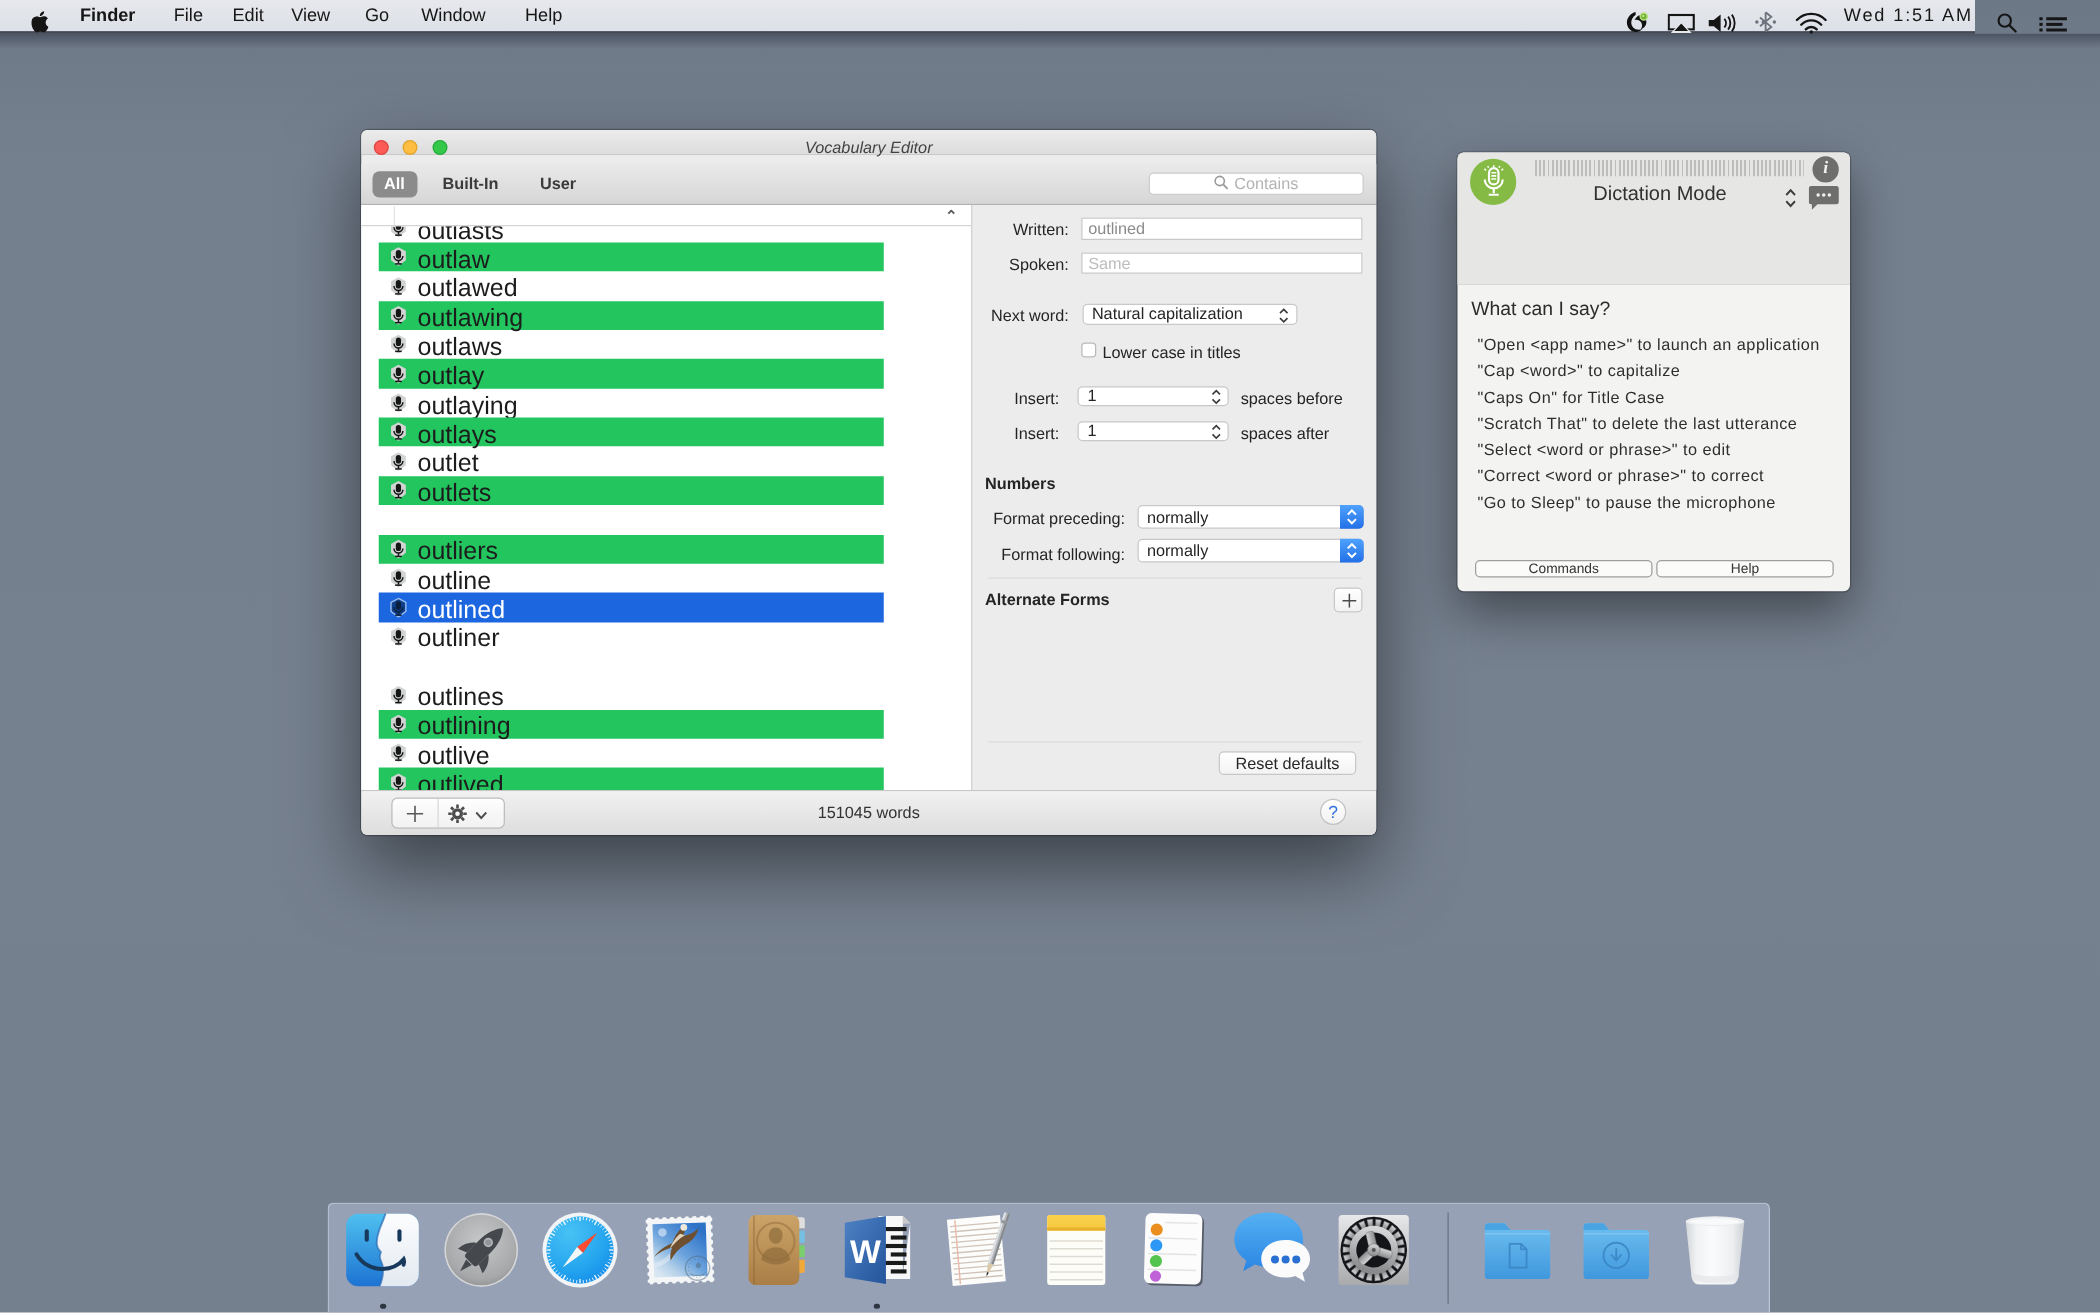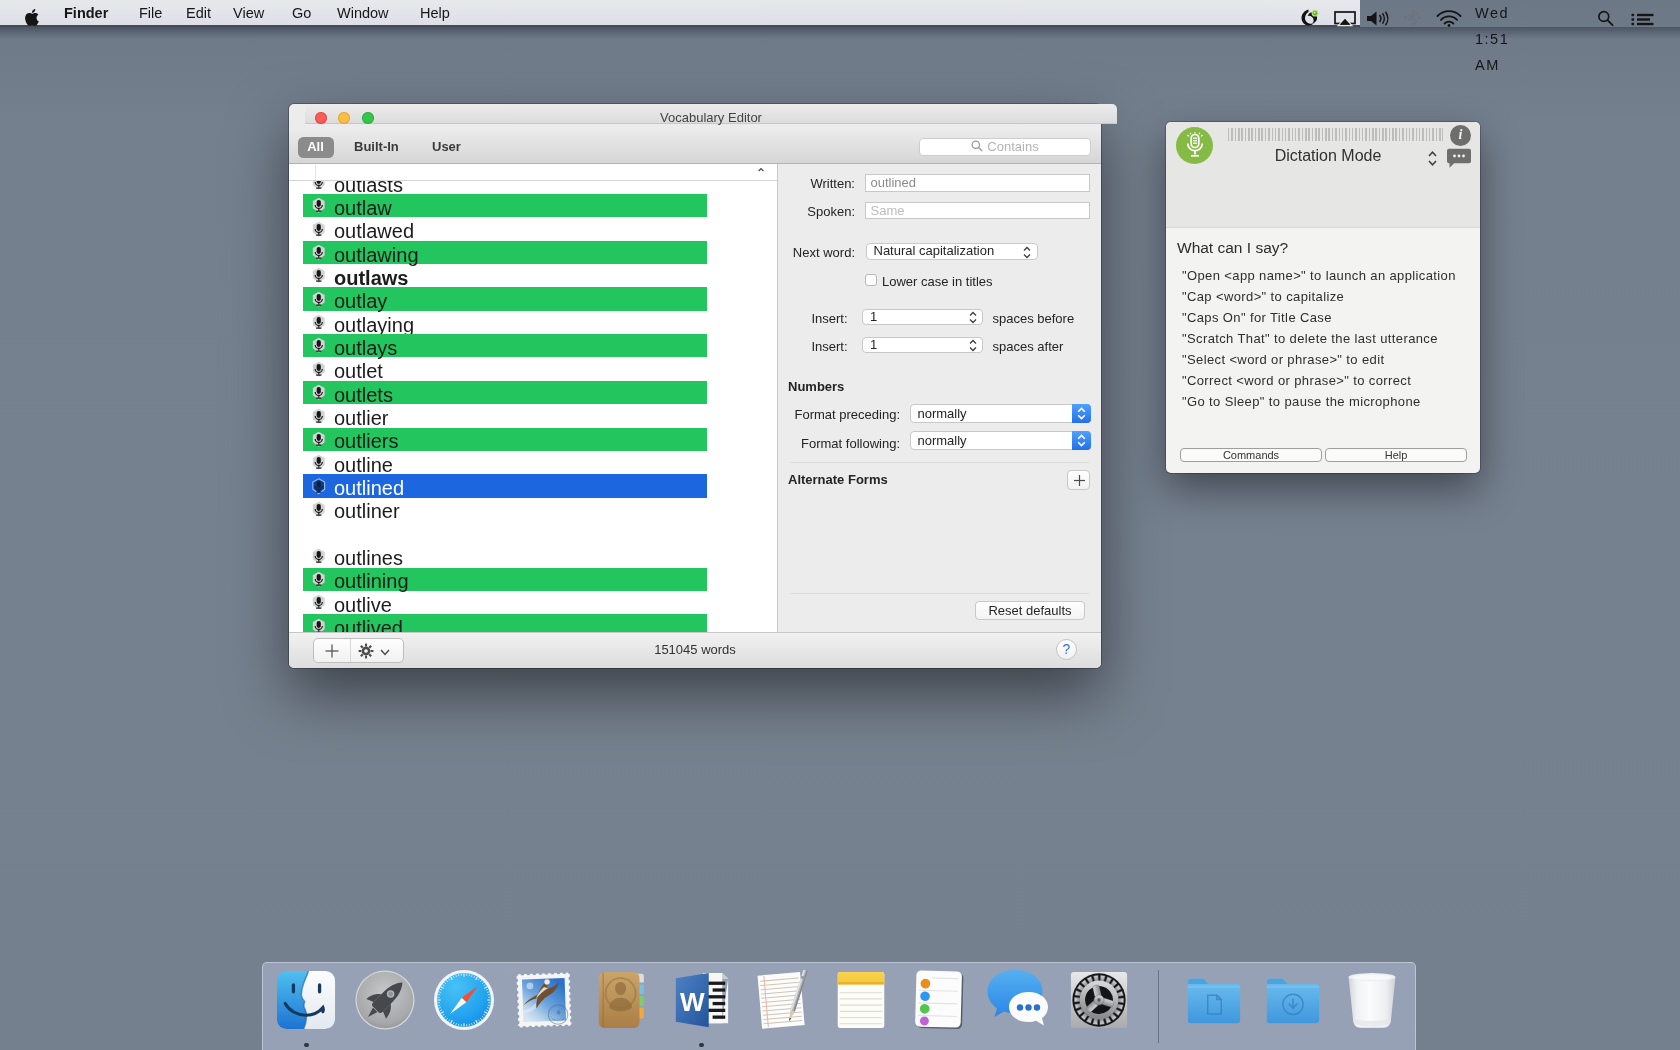--- a/index.html
+++ b/index.html
@@ -1,25 +1,25 @@
 <!DOCTYPE html>
 <html><head><meta charset="utf-8"><style>
 *{margin:0;padding:0;box-sizing:border-box;}
 html,body{width:1680px;height:1050px;overflow:hidden;}
 body{font-family:"Liberation Sans",sans-serif;background:linear-gradient(180deg,#6d7887 0%,#75808f 12%,#76818f 60%,#75808e 100%);position:relative;}
 
 
-#menubar{position:absolute;left:0;top:0;width:1360px;height:27px;background:linear-gradient(180deg,#e6e8ec,#dde0e7);border-bottom:2px solid #454b55;z-index:50;}
+#menubar{position:absolute;left:0;top:0;width:1580px;height:27px;background:linear-gradient(180deg,#e6e8ec,#dde0e7);border-bottom:2px solid #454b55;z-index:50;}
 #menushadow{position:absolute;left:0;top:27px;width:1680px;height:12px;background:linear-gradient(180deg,rgba(28,34,46,.42),rgba(28,34,46,0));z-index:5;}
 .mi{position:absolute;top:0;height:25px;line-height:26px;font-size:14.5px;color:#161616;}
 .mb{font-weight:bold;}
 
 
 #win{position:absolute;left:289px;top:104px;width:812px;height:564px;border-radius:5px;background:#ececec;box-shadow:0 0 0 1px rgba(0,0,0,.25),0 25px 60px rgba(0,0,0,.5);z-index:10;}
-#titlebar{position:absolute;left:16px;top:0;width:100%;height:20px;border-radius:5px 5px 0 0;background:linear-gradient(180deg,#ececec,#dcdcdc);border-bottom:1px solid #c8c8c8;}
+#titlebar{position:absolute;left:0;top:0;width:100%;height:20px;border-radius:5px 5px 0 0;background:linear-gradient(180deg,#ececec,#dcdcdc);border-bottom:1px solid #c8c8c8;font-style:italic;}
 .tl{position:absolute;top:7.5px;width:12px;height:12px;border-radius:50%;}
 #title{position:absolute;top:0;width:100%;text-align:center;line-height:27px;font-size:13px;color:#434343;}
 #toolbar{position:absolute;left:0;top:27px;width:100%;height:33px;background:linear-gradient(180deg,#eaeaea,#d6d6d6);border-bottom:1px solid #b2b2b2;}
 #allbtn{position:absolute;left:8.5px;top:6px;width:36px;height:20.5px;background:#8b8b8b;border-radius:5.5px;color:#fff;font-weight:bold;font-size:13px;text-align:center;line-height:20px;}
 .tbtab{position:absolute;top:6px;height:20px;line-height:20px;font-weight:bold;font-size:13px;color:#3a3a3a;}
 #search{position:absolute;left:630px;top:6.5px;width:172px;height:18.5px;background:#fff;border:1px solid #cdcdcd;border-radius:4px;font-size:13px;text-align:center;}
 #search .sin{color:#b3b3b3;line-height:16px;display:inline-block;}
 
 
 #listpane{position:absolute;left:0;top:60px;width:488px;height:468px;background:#fff;overflow:hidden;}
@@ -177,21 +177,21 @@
 <div class="row rg" style="top:76.70px;">
         <svg class="mic" viewBox="0 0 17 18">
           <path d="M8.5 0.8 L15 4.3 L15 12.2 L8.5 17.2 L2 12.2 L2 4.3 Z" fill="#d2d3d3"></path>
           <rect x="6.2" y="3.2" width="4.6" height="7.6" rx="2.3" fill="#161616"></rect>
           <path d="M4.6 8.6 a3.9 3.9 0 0 0 7.8 0" fill="none" stroke="#161616" stroke-width="1.3"></path>
           <rect x="7.9" y="12.4" width="1.3" height="2.6" fill="#161616"></rect>
           <rect x="5.6" y="14.8" width="5.8" height="1.3" fill="#161616"></rect>
         </svg>
         <span class="wd">outlawing</span>
       </div>
-<div class="row " style="top:100.05px;font-weight:bold;">
+<div class="row " style="top:100.05px;">
         <svg class="mic" viewBox="0 0 17 18">
           <path d="M8.5 0.8 L15 4.3 L15 12.2 L8.5 17.2 L2 12.2 L2 4.3 Z" fill="#d2d3d3"></path>
           <rect x="6.2" y="3.2" width="4.6" height="7.6" rx="2.3" fill="#161616"></rect>
           <path d="M4.6 8.6 a3.9 3.9 0 0 0 7.8 0" fill="none" stroke="#161616" stroke-width="1.3"></path>
           <rect x="7.9" y="12.4" width="1.3" height="2.6" fill="#161616"></rect>
           <rect x="5.6" y="14.8" width="5.8" height="1.3" fill="#161616"></rect>
         </svg>
         <span class="wd">outlaws</span>
       </div>
 <div class="row rg" style="top:123.40px;">
@@ -236,30 +236,20 @@
       </div>
 <div class="row rg" style="top:216.80px;">
         <svg class="mic" viewBox="0 0 17 18">
           <path d="M8.5 0.8 L15 4.3 L15 12.2 L8.5 17.2 L2 12.2 L2 4.3 Z" fill="#d2d3d3"></path>
           <rect x="6.2" y="3.2" width="4.6" height="7.6" rx="2.3" fill="#161616"></rect>
           <path d="M4.6 8.6 a3.9 3.9 0 0 0 7.8 0" fill="none" stroke="#161616" stroke-width="1.3"></path>
           <rect x="7.9" y="12.4" width="1.3" height="2.6" fill="#161616"></rect>
           <rect x="5.6" y="14.8" width="5.8" height="1.3" fill="#161616"></rect>
         </svg>
         <span class="wd">outlets</span>
-      </div>
-<div class="row " style="top:240.15px;">
-        <svg class="mic" viewBox="0 0 17 18">
-          <path d="M8.5 0.8 L15 4.3 L15 12.2 L8.5 17.2 L2 12.2 L2 4.3 Z" fill="#d2d3d3"></path>
-          <rect x="6.2" y="3.2" width="4.6" height="7.6" rx="2.3" fill="#161616"></rect>
-          <path d="M4.6 8.6 a3.9 3.9 0 0 0 7.8 0" fill="none" stroke="#161616" stroke-width="1.3"></path>
-          <rect x="7.9" y="12.4" width="1.3" height="2.6" fill="#161616"></rect>
-          <rect x="5.6" y="14.8" width="5.8" height="1.3" fill="#161616"></rect>
-        </svg>
-        <span class="wd">outlier</span>
       </div>
 <div class="row rg" style="top:263.50px;">
         <svg class="mic" viewBox="0 0 17 18">
           <path d="M8.5 0.8 L15 4.3 L15 12.2 L8.5 17.2 L2 12.2 L2 4.3 Z" fill="#d2d3d3"></path>
           <rect x="6.2" y="3.2" width="4.6" height="7.6" rx="2.3" fill="#161616"></rect>
           <path d="M4.6 8.6 a3.9 3.9 0 0 0 7.8 0" fill="none" stroke="#161616" stroke-width="1.3"></path>
           <rect x="7.9" y="12.4" width="1.3" height="2.6" fill="#161616"></rect>
           <rect x="5.6" y="14.8" width="5.8" height="1.3" fill="#161616"></rect>
         </svg>
         <span class="wd">outliers</span>

